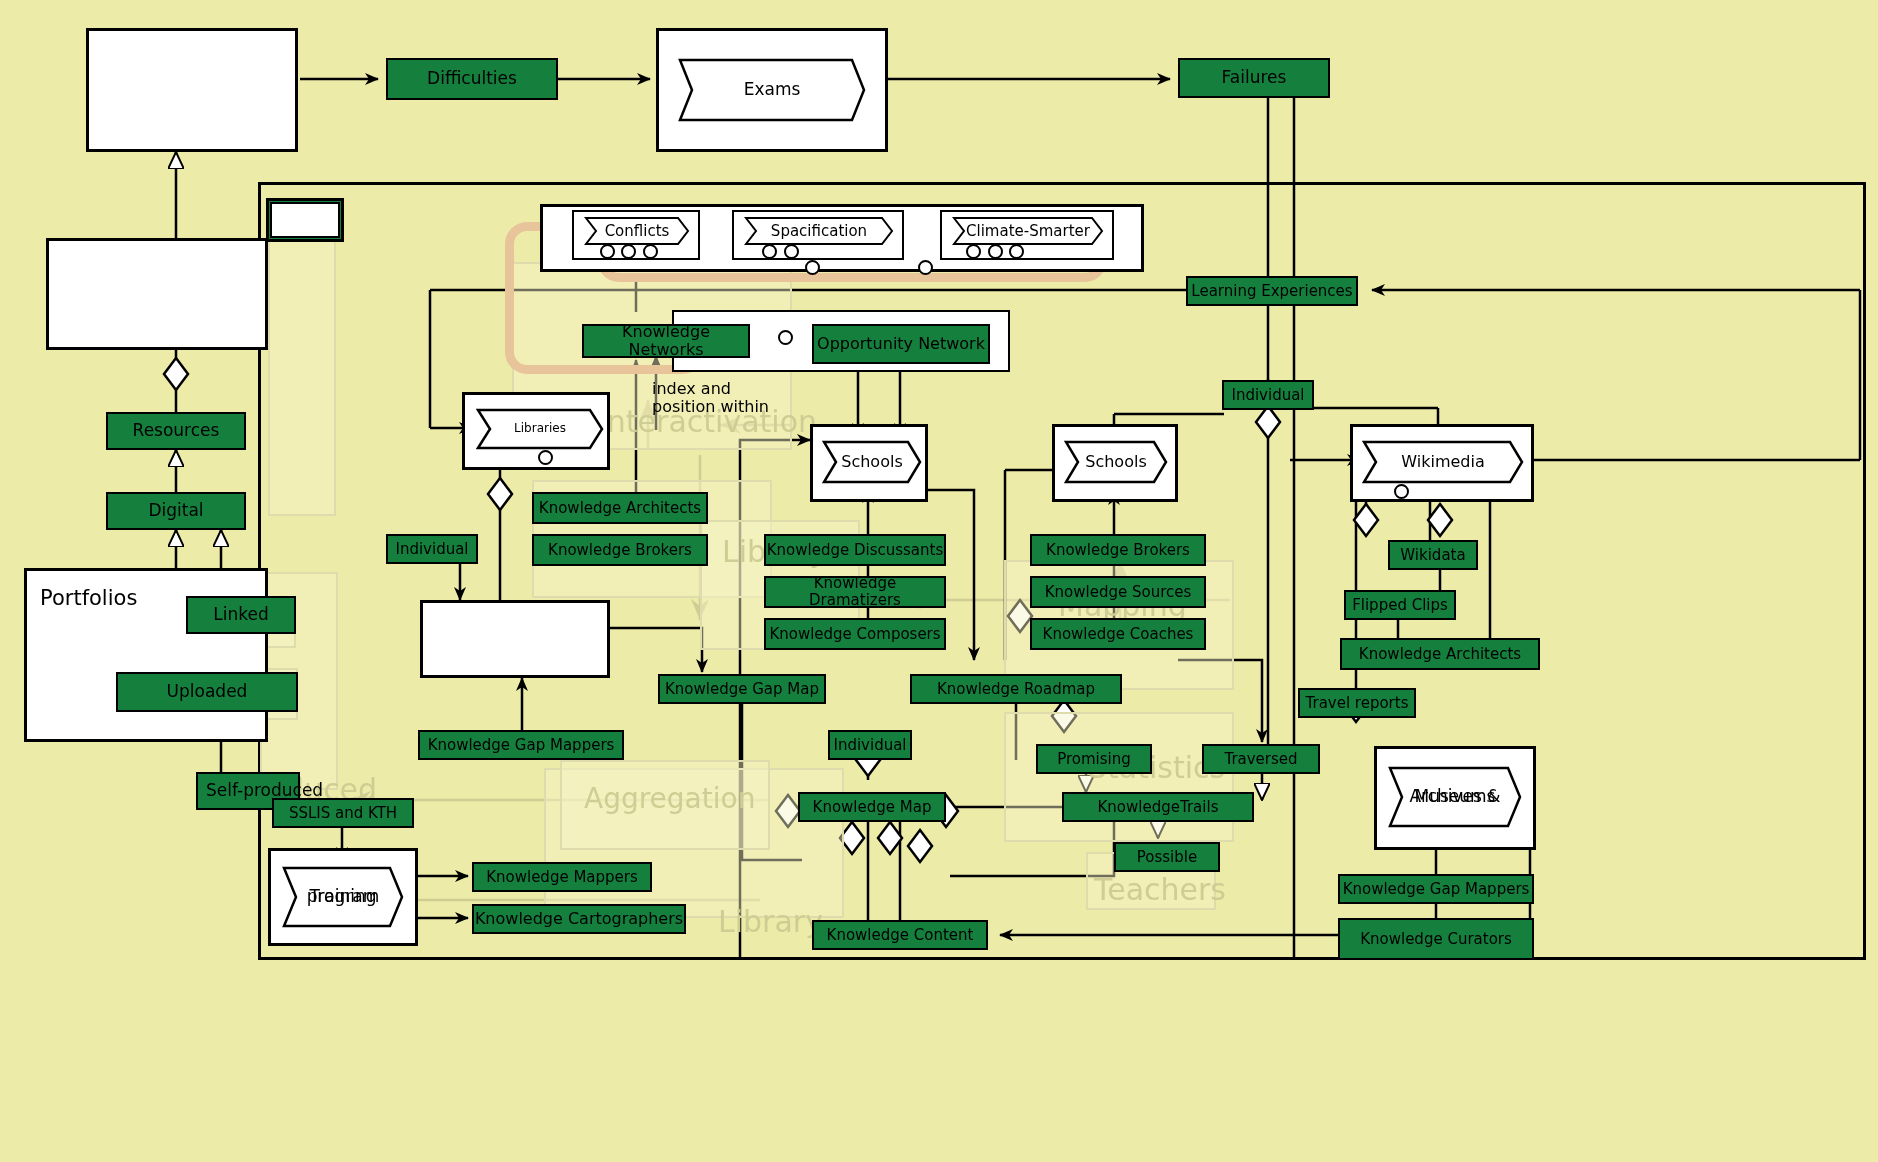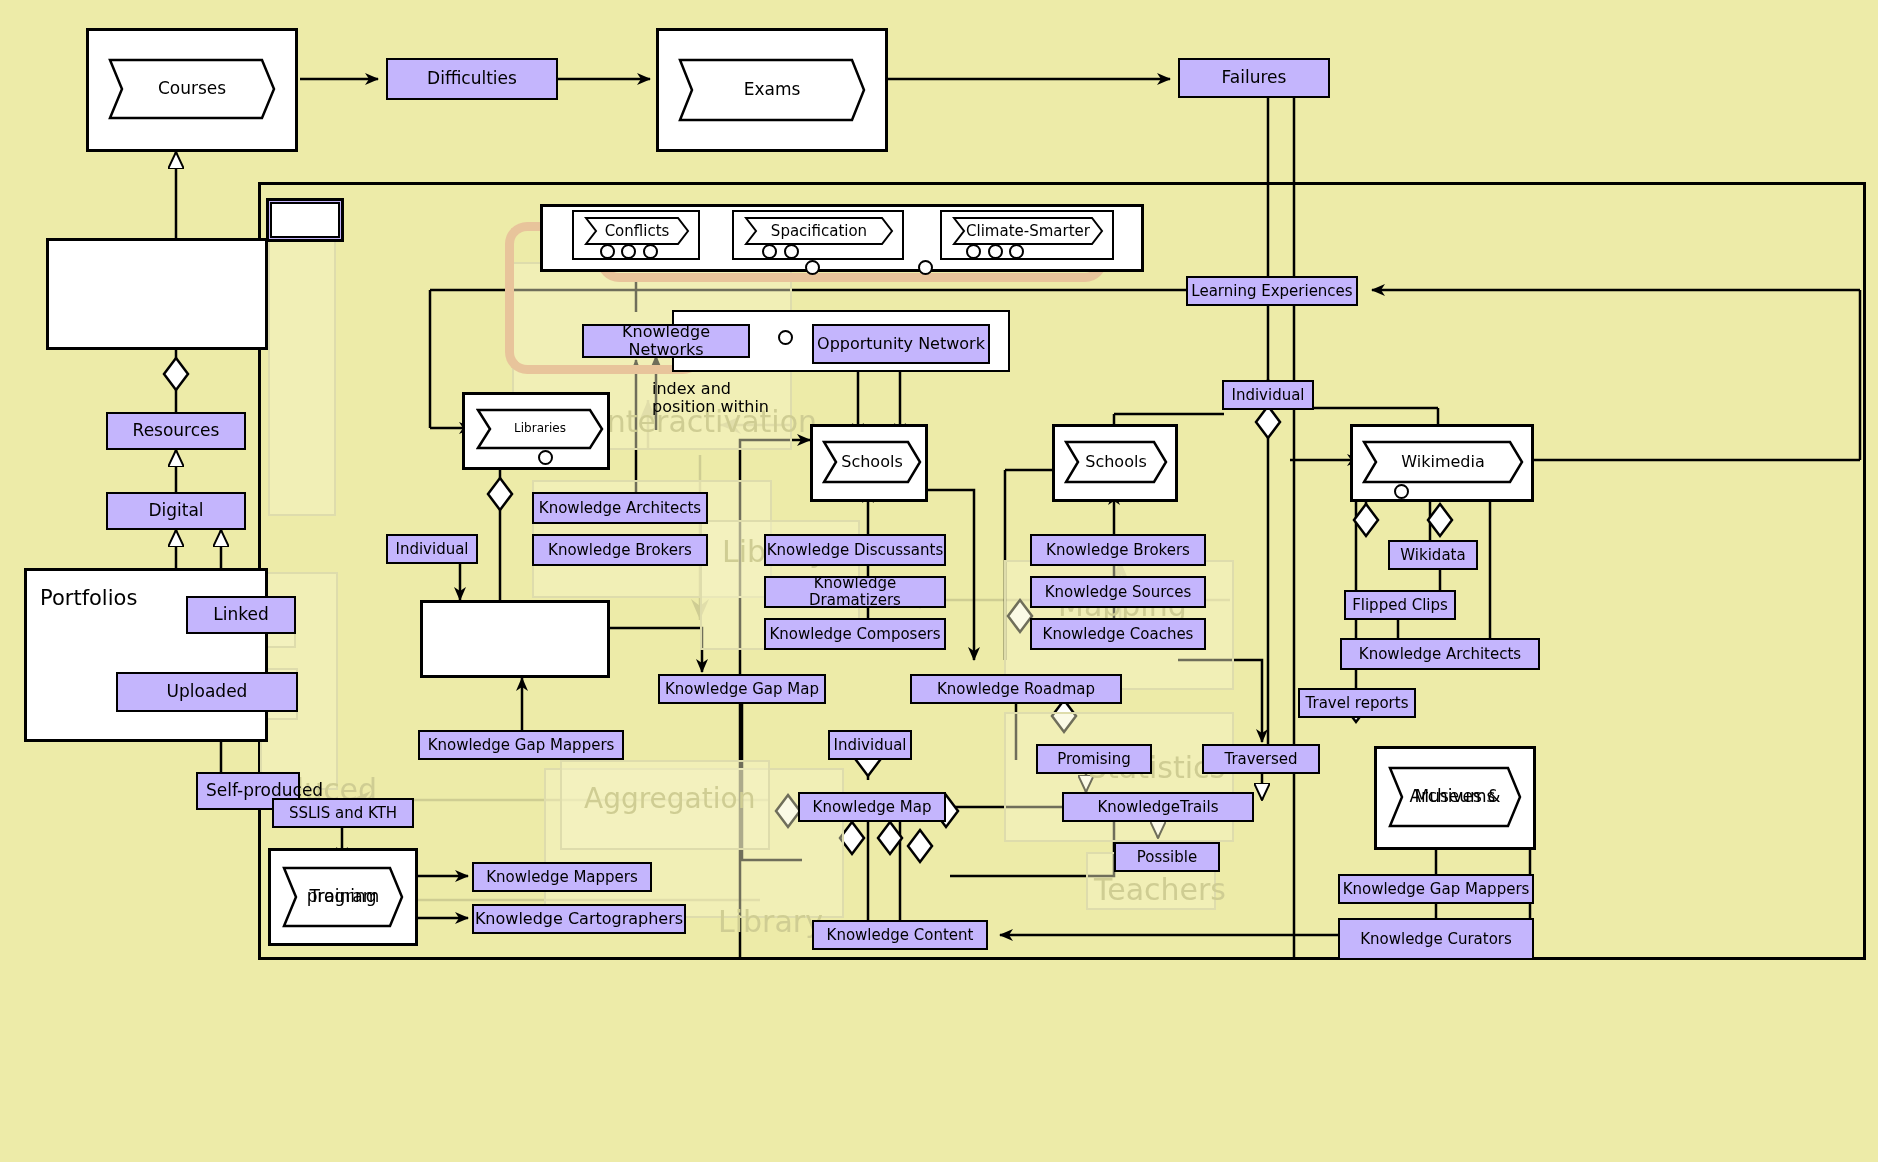--- a/index.html
+++ b/index.html
@@ -7,21 +7,21 @@
     width:1878px;height:1162px;
     background:#edeba8;
     font-family:"DejaVu Sans", sans-serif;
     overflow:hidden;
     position:relative;
   }
   #stage{position:absolute;left:0;top:0;width:1878px;height:1162px;}
   svg#wires{position:absolute;left:0;top:0;width:1878px;height:1162px;pointer-events:none;}
   .node{
     position:absolute;
-    background:#c4b5fd;
+    background:#15803d;
     border:2px solid #000;
     box-sizing:border-box;
     display:flex;align-items:center;justify-content:center;
     text-align:center;
     font-size:17px;
     color:#000;
     line-height:1.12;
     z-index:5;
   }
   .big{
@@ -277,26 +277,20 @@
       <polygon points="852,822 864,838 852,854 840,838"></polygon>
       <polygon points="890,822 902,838 890,854 878,838"></polygon>
       <polygon points="920,830 932,846 920,862 908,846"></polygon>
       <polygon points="946,795 958,811 946,827 934,811"></polygon>
       <polygon points="788,795 800,811 788,827 776,811"></polygon>
       <polygon points="1020,600 1032,616 1020,632 1008,616"></polygon>
     </g>
   </svg>
 
   <div class="big" style="left:86px;top:28px;width:212px;height:124px;"></div>
-  <div class="chevwrap" style="left:108px;top:58px;width:168px;height:62px;">
-    <svg width="168" height="62">
-        <polygon points="2,2 154,2 166,31 154,60 2,60 14,31" fill="#fff" stroke="#000" stroke-width="2.5"></polygon>
-      </svg>
-    <span>Courses</span>
-  </div>
 
   <div class="node" style="left:386px;top:58px;width:172px;height:42px;">
     <span>Difficulties</span>
   </div>
 
   <div class="big" style="left:656px;top:28px;width:232px;height:124px;"></div>
   <div class="chevwrap" style="left:678px;top:58px;width:188px;height:64px;">
     <svg width="188" height="64">
         <polygon points="2,2 174,2 186,32 174,62 2,62 14,32" fill="#fff" stroke="#000" stroke-width="2.5"></polygon>
       </svg>

